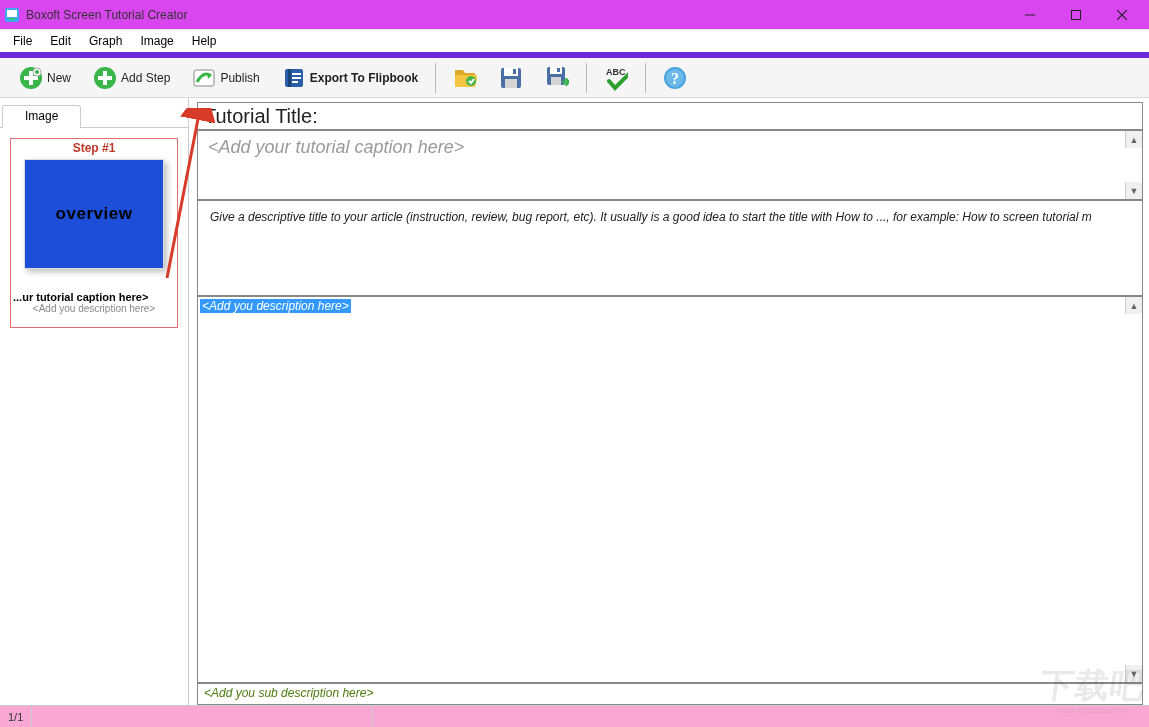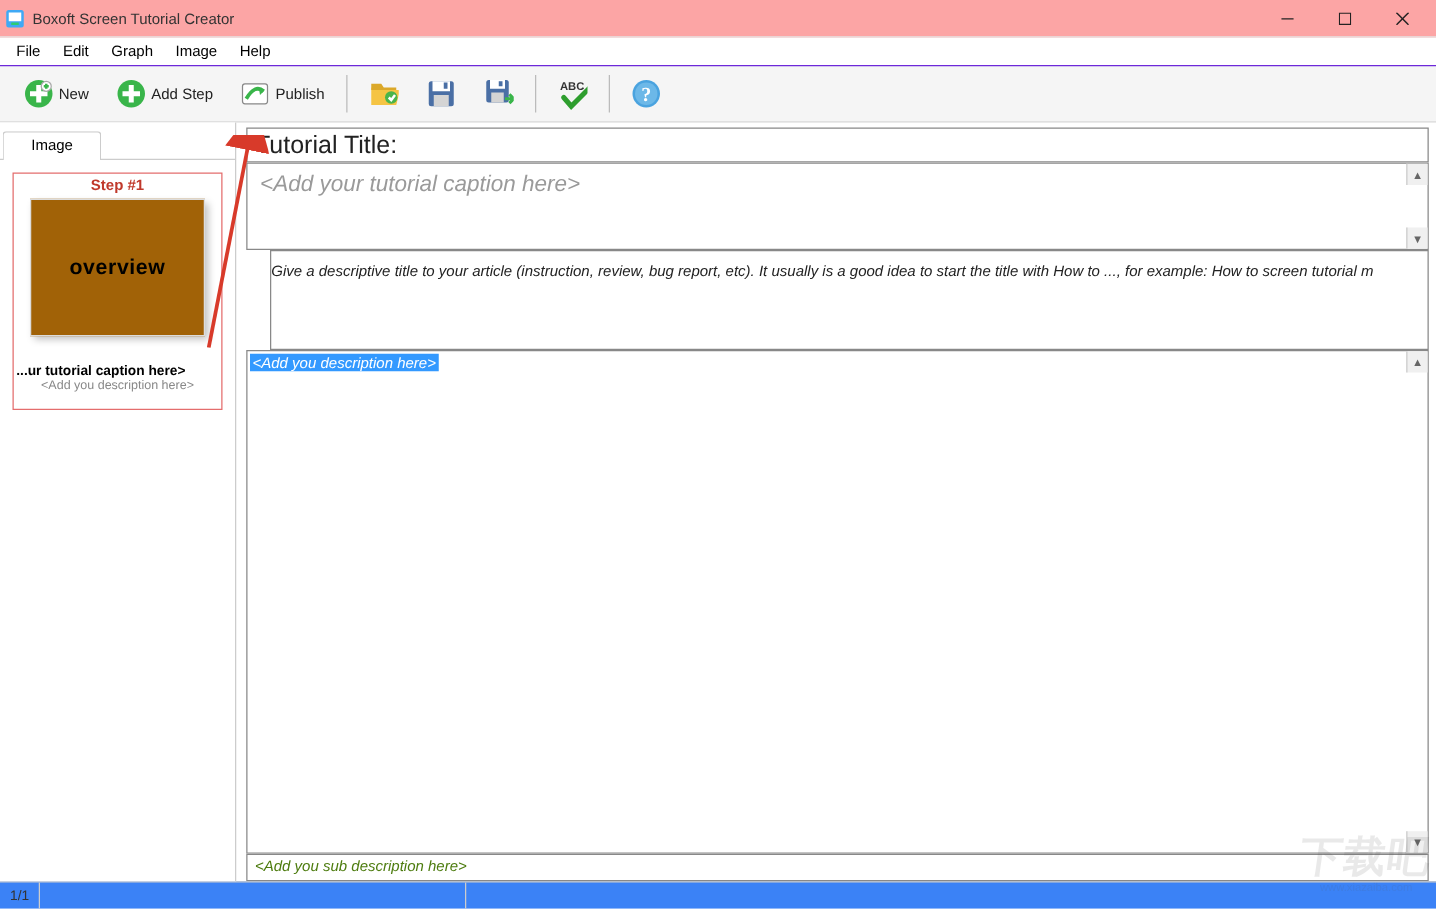--- a/index.html
+++ b/index.html
@@ -1,73 +1,73 @@
 <!DOCTYPE html>
 <html><head>
 <meta charset="utf-8">
 <style>
   * { box-sizing: border-box; margin: 0; padding: 0; }
   body { font-family: "Segoe UI", Tahoma, Arial, sans-serif; font-size: 12px; background: #fff; width: 1149px; height: 727px; overflow: hidden; position: relative; }
 
   
-  .titlebar { height: 30px; background: #fca5a5; display: flex; align-items: center; padding: 0 4px; border-bottom: 1px solid #e5e5e5; }
+  .titlebar { height: 30px; background: #d946ef; display: flex; align-items: center; padding: 0 4px; border-bottom: 1px solid #e5e5e5; }
   .title-icon { width: 16px; height: 16px; margin-right: 6px; display: inline-block; }
   .title-text { flex: 1; color: #333; font-size: 12px; }
   .win-controls { display: flex; }
   .win-btn { width: 46px; height: 30px; display: flex; align-items: center; justify-content: center; color: #222; font-family: Arial; font-size: 13px; cursor: default; }
 
   
   .menubar { height: 22px; display: flex; align-items: center; padding: 0 4px; gap: 0; }
   .menu-item { padding: 2px 9px; cursor: default; }
 
   
-  .toolbar { height: 46px; border-top: 1px solid #6d28d9; border-bottom: 1px solid #d9d9d9; background: #f5f5f5; display: flex; align-items: center; padding: 0 8px; gap: 0; }
+  .toolbar { height: 46px; border-top: 6px solid #6d28d9; border-bottom: 1px solid #d9d9d9; background: #f5f5f5; display: flex; align-items: center; padding: 0 8px; gap: 0; }
   .tool-btn { height: 36px; display: flex; align-items: center; padding: 0 10px; border: 1px solid transparent; border-radius: 2px; cursor: default; font-size: 12px; color: #222; }
   .tool-btn .ico { width: 24px; height: 24px; margin-right: 4px; display: flex; align-items: center; justify-content: center; }
   .tool-sep { width: 1px; height: 30px; background: #bbb; margin: 0 6px; }
   .tool-btn.icon-only .ico { margin-right: 0; }
   .tool-btn.bold { font-weight: bold; }
 
   
   .main { display: flex; height: calc(727px - 30px - 22px - 46px - 22px); }
   .left-panel { width: 189px; border-right: 1px solid #ccc; display: flex; flex-direction: column; background: #fff; }
   .tabbar { height: 24px; display: flex; border-bottom: 1px solid #ccc; margin-top: 6px; }
   .tab { padding: 3px 22px 3px 22px; border: 1px solid #ccc; border-bottom: none; background: #fcfcfc; font-size: 12px; margin-left: 2px; border-top-left-radius: 3px; border-top-right-radius: 3px; }
   .tab.active { background: #fff; position: relative; top: 1px; }
   .thumb-area { padding: 10px; }
 
   .thumb-card { border: 1px solid #e46d6d; padding: 0 2px 13px 2px; }
   .thumb-title { text-align: center; color: #c0392b; font-weight: bold; font-size: 12px; padding: 2px 0 4px 0; }
-  .thumb-img { width: 140px; height: 110px; margin: 0 auto; background: #a16207; border: 1px solid #dcdcdc; box-shadow: 3px 3px 6px rgba(0,0,0,0.25); display: flex; align-items: center; justify-content: center; }
+  .thumb-img { width: 140px; height: 110px; margin: 0 auto; background: #1d4ed8; border: 1px solid #dcdcdc; box-shadow: 3px 3px 6px rgba(0,0,0,0.25); display: flex; align-items: center; justify-content: center; }
   .thumb-img-text { font-family: Arial Black, Arial, sans-serif; font-weight: 900; color: #000; font-size: 17px; letter-spacing: 0.5px; }
   .thumb-caption { text-align: left; font-size: 11px; color: #000; font-weight: bold; margin-top: 22px; white-space: nowrap; overflow: hidden; }
   .thumb-desc { text-align: center; font-size: 10px; color: #888; }
 
   .right-panel { flex: 1; padding: 4px 6px 0 8px; display: flex; flex-direction: column; gap: 0; position: relative; }
 
   .field-box { border: 1px solid #888; background: #fff; position: relative; }
   .title-row { padding: 2px 6px 0 6px; font-size: 20px; font-family: Verdana, sans-serif; color: #222; height: 28px; }
   .caption-box { height: 70px; }
   .caption-text { padding: 6px 10px; color: #9a9a9a; font-style: italic; font-family: Verdana, sans-serif; font-size: 18px; }
 
-  .hint-box { height: 80px; padding: 8px 0; margin-left: 19px; }
+  .hint-box { height: 96px; padding: 8px 12px; }
   .hint-text { font-style: italic; font-family: Verdana, sans-serif; font-size: 12px; color: #222; line-height: 1.4; }
 
   .desc-box { flex: 1; min-height: 330px; padding: 2px; }
   .desc-sel { background: #3399ff; color: #fff; font-style: italic; font-family: Verdana, sans-serif; font-size: 12px; display: inline-block; padding: 0 2px; }
 
   .sub-box { height: 22px; padding: 2px 6px; }
   .sub-text { color: #4d7c0f; font-style: italic; font-family: Verdana, sans-serif; font-size: 12px; }
 
   .scroll-up, .scroll-down { position: absolute; right: 0; width: 17px; height: 17px; background: #f0f0f0; border-left: 1px solid #ccc; display:flex; align-items:center; justify-content:center; font-size: 9px; color:#666; }
   .scroll-up { top: 0; }
   .scroll-down { bottom: 0; }
 
   
-  .statusbar { height: 22px; border-top: 1px solid #ccc; background: #3b82f6; display: flex; align-items: center; font-size: 11px; color: #333; }
+  .statusbar { height: 22px; border-top: 1px solid #ccc; background: #f9a8d4; display: flex; align-items: center; font-size: 11px; color: #333; }
   .status-cell { padding: 0 8px; height: 100%; display: flex; align-items: center; }
   .status-sep { width:1px; height:100%; background:#ccc; }
 
   
   .arrow-annot { position: absolute; left: 155px; top: 108px; pointer-events: none; z-index: 100; }
 
   
   .watermark { position: absolute; right: 4px; bottom: 18px; opacity: 0.12; font-family: Arial, sans-serif; font-weight: bold; font-size: 34px; color: #555; letter-spacing: 1px; transform: skewX(-8deg); pointer-events: none; }
   .watermark-sub { position: absolute; right: 19px; bottom: 12px; opacity: 0.12; font-size: 9px; color: #555; pointer-events:none; }
 </style>
@@ -141,20 +141,32 @@
     <span class="ico">
       <svg width="24" height="24">
           <rect x="2" y="4" width="20" height="16" rx="2" fill="#fff" stroke="#888"></rect>
           <path d="M 5 16 Q 12 4 19 10" stroke="#39b54a" stroke-width="3" fill="none"></path>
           <polygon points="19,10 15,7 16,13" fill="#39b54a"></polygon>
         </svg>
     </span>
     <span>Publish</span>
   </div>
 
+  <div class="tool-btn bold">
+    <span class="ico">
+      <svg width="24" height="24">
+          <rect x="3" y="3" width="18" height="18" rx="2" fill="#2b5ea8"></rect>
+          <rect x="6" y="3" width="3" height="18" fill="#1a4478"></rect>
+          <rect x="10" y="7" width="9" height="2" fill="#fff"></rect>
+          <rect x="10" y="11" width="9" height="2" fill="#fff"></rect>
+          <rect x="10" y="15" width="6" height="2" fill="#fff"></rect>
+        </svg>
+    </span>
+    <span>Export To Flipbook</span>
+  </div>
 
   <div class="tool-sep"></div>
 
   <div class="tool-btn icon-only">
     <span class="ico">
       <svg width="26" height="26">
           <path d="M 2 8 L 2 22 L 22 22 L 25 10 L 6 10 Z" fill="#f5c443"></path>
           <path d="M 2 8 L 2 5 L 10 5 L 12 8 L 22 8 L 22 10 L 2 10 Z" fill="#dba829"></path>
           <circle cx="18" cy="16" r="5" fill="#4ab54a"></circle>
           <path d="M 16 16 L 18 18 L 21 14" stroke="#fff" stroke-width="2" fill="none"></path>

